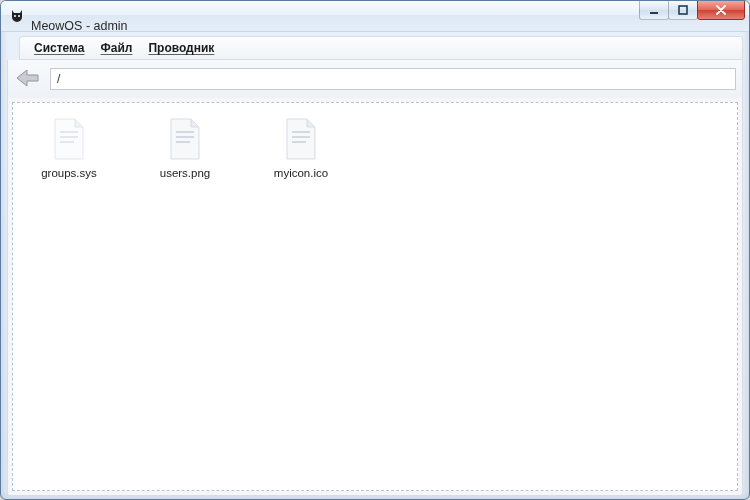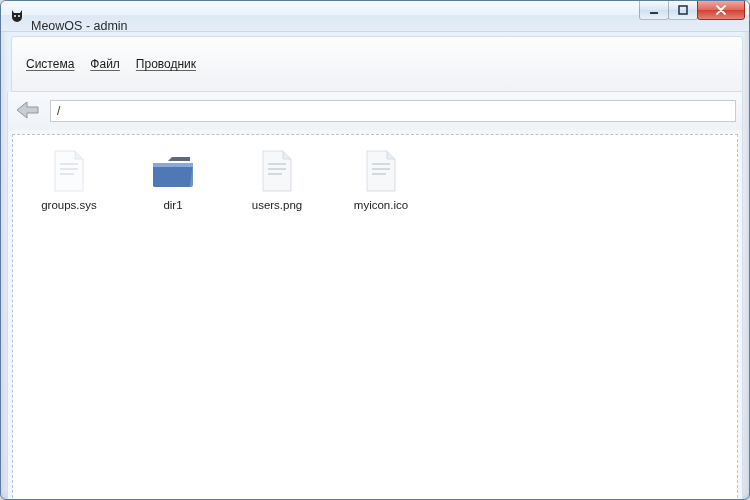--- a/index.html
+++ b/index.html
@@ -70,25 +70,26 @@
     background: linear-gradient(to bottom, #f3a6a0, #e06a5c 48%, #cf4334 52%, #e78176);
     border-color: #9e2c22;
   }
   .win-btn svg { display:block; }
 
   
   .menubar {
     height: 22px;
     display: flex;
     align-items: center;
-    padding: 16px 6px;
-    margin: 4px 6px 0 10px;
+    padding: 0 6px;
+    margin: 4px 6px 0 18px;
     background: linear-gradient(to bottom, #fdfdfd, #f0f3f7);
     border: 1px solid #d7dde4;
     border-radius: 3px 3px 0 0;
+    font-weight: bold;
   }
   .menu-item {
     padding: 2px 8px;
     color: #1a1a1a;
     text-decoration: underline;
     text-decoration-color: rgba(0,0,0,0.6);
     text-underline-offset: 2px;
     cursor: default;
   }
 
@@ -144,21 +145,21 @@
     position: absolute;
     inset: 0;
     overflow-y: scroll;
     padding: 12px 6px;
     box-sizing: border-box;
   }
   .file-grid {
     display: flex;
     flex-wrap: wrap;
     align-content: flex-start;
-    gap: 4px;
+    gap: 16px;
   }
   .file-item {
     width: 100px;
     height: 88px;
     display: flex;
     flex-direction: column;
     align-items: center;
     justify-content: flex-start;
     text-align: center;
   }
@@ -255,31 +256,20 @@
                 <path d="M26 2 V10 H34" fill="#eef1f5" stroke="#e2e6eb"></path>
                 <rect x="11" y="14" width="18" height="2" fill="#e3e7ec"></rect>
                 <rect x="11" y="19" width="18" height="2" fill="#e3e7ec"></rect>
                 <rect x="11" y="24" width="14" height="2" fill="#e3e7ec"></rect>
               </svg>
             </span>
             <span class="file-label">groups.sys</span>
           </div>
 
 
-          <div class="file-item">
-            <span class="file-icon">
-              <svg width="46" height="40" viewBox="0 0 46 40">
-                <path d="M4 10 H18 L22 6 H40 V10 H4 Z" fill="#5b6a78"></path>
-                <path d="M3 12 H43 V34 Q43 36 41 36 H5 Q3 36 3 34 Z" fill="#6f93c6"></path>
-                <path d="M3 12 H43 L40 34 Q40 36 38 36 H5 Q3 36 3 34 Z" fill="#4f78b5"></path>
-                <path d="M3 12 H43 V16 H3 Z" fill="#88aad6"></path>
-              </svg>
-            </span>
-            <span class="file-label">dir1</span>
-          </div>
 
 
 
           <div class="file-item">
             <span class="file-icon">
               <svg width="40" height="44" viewBox="0 0 40 44">
                 <path d="M6 2 H26 L34 10 V42 H6 Z" fill="#f6f8fa" stroke="#d7dde4"></path>
                 <path d="M26 2 V10 H34" fill="#e9edf2" stroke="#d7dde4"></path>
                 <rect x="11" y="14" width="18" height="2" fill="#d3d9e0"></rect>
                 <rect x="11" y="19" width="18" height="2" fill="#d3d9e0"></rect>

